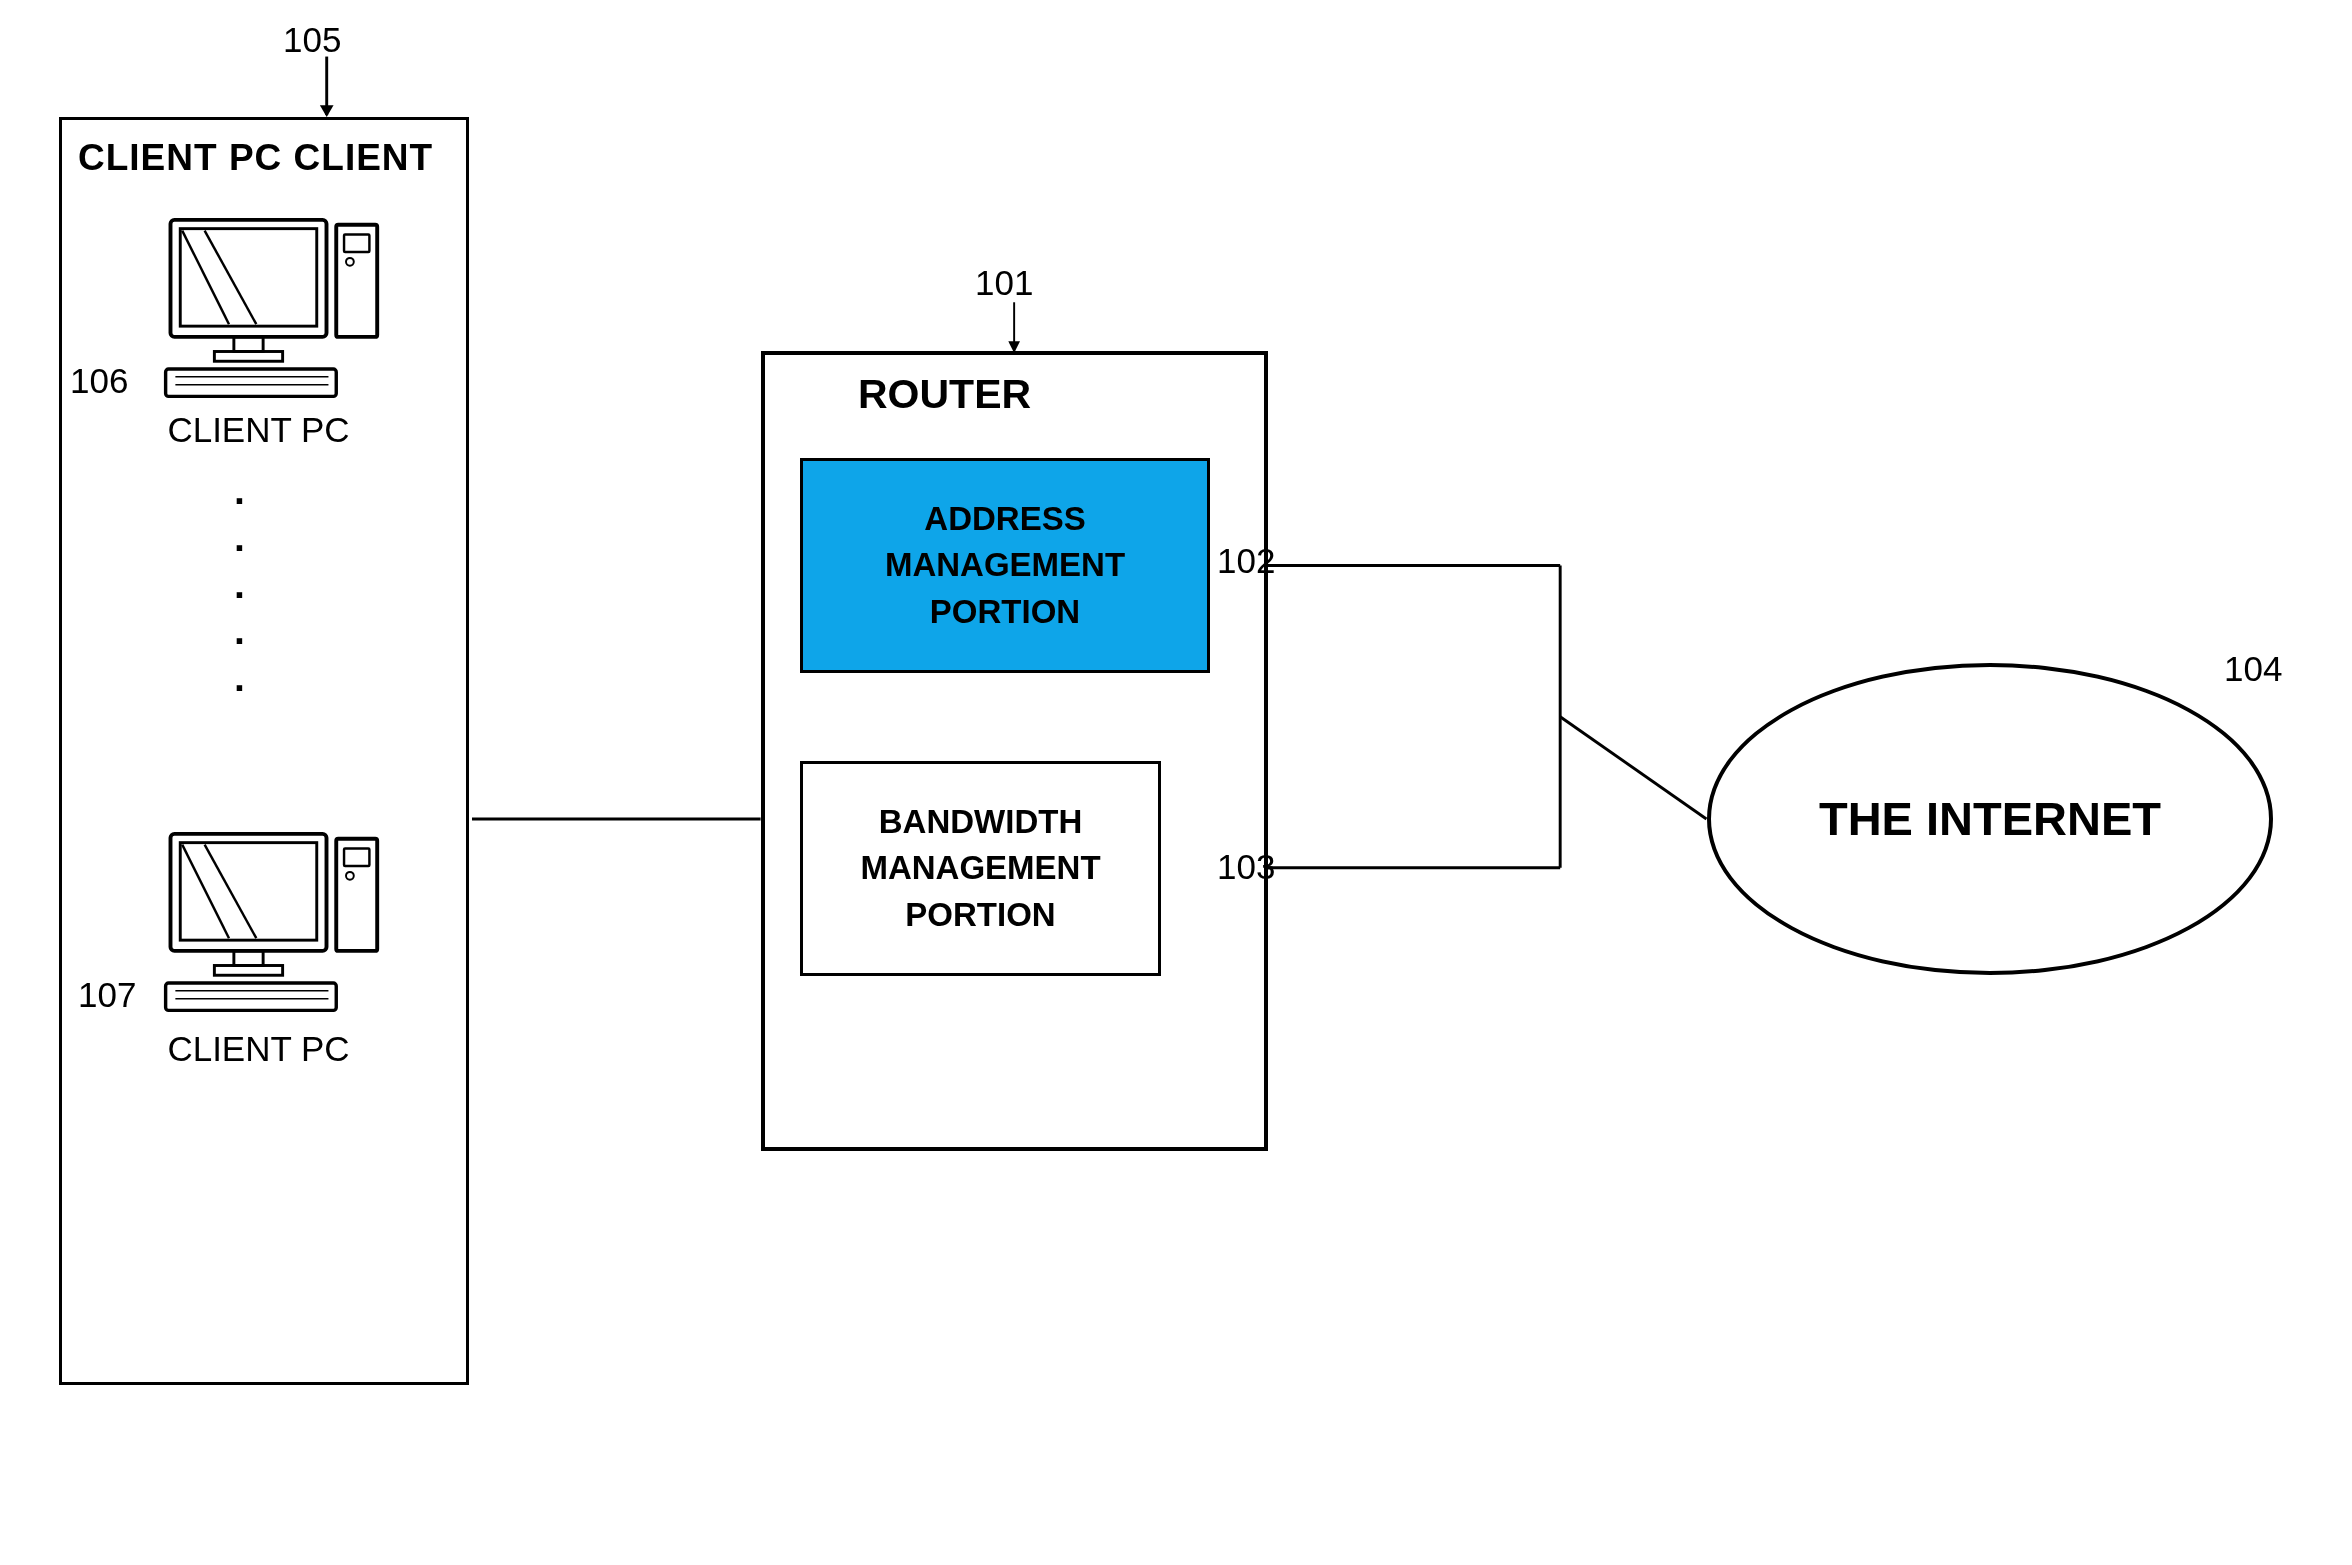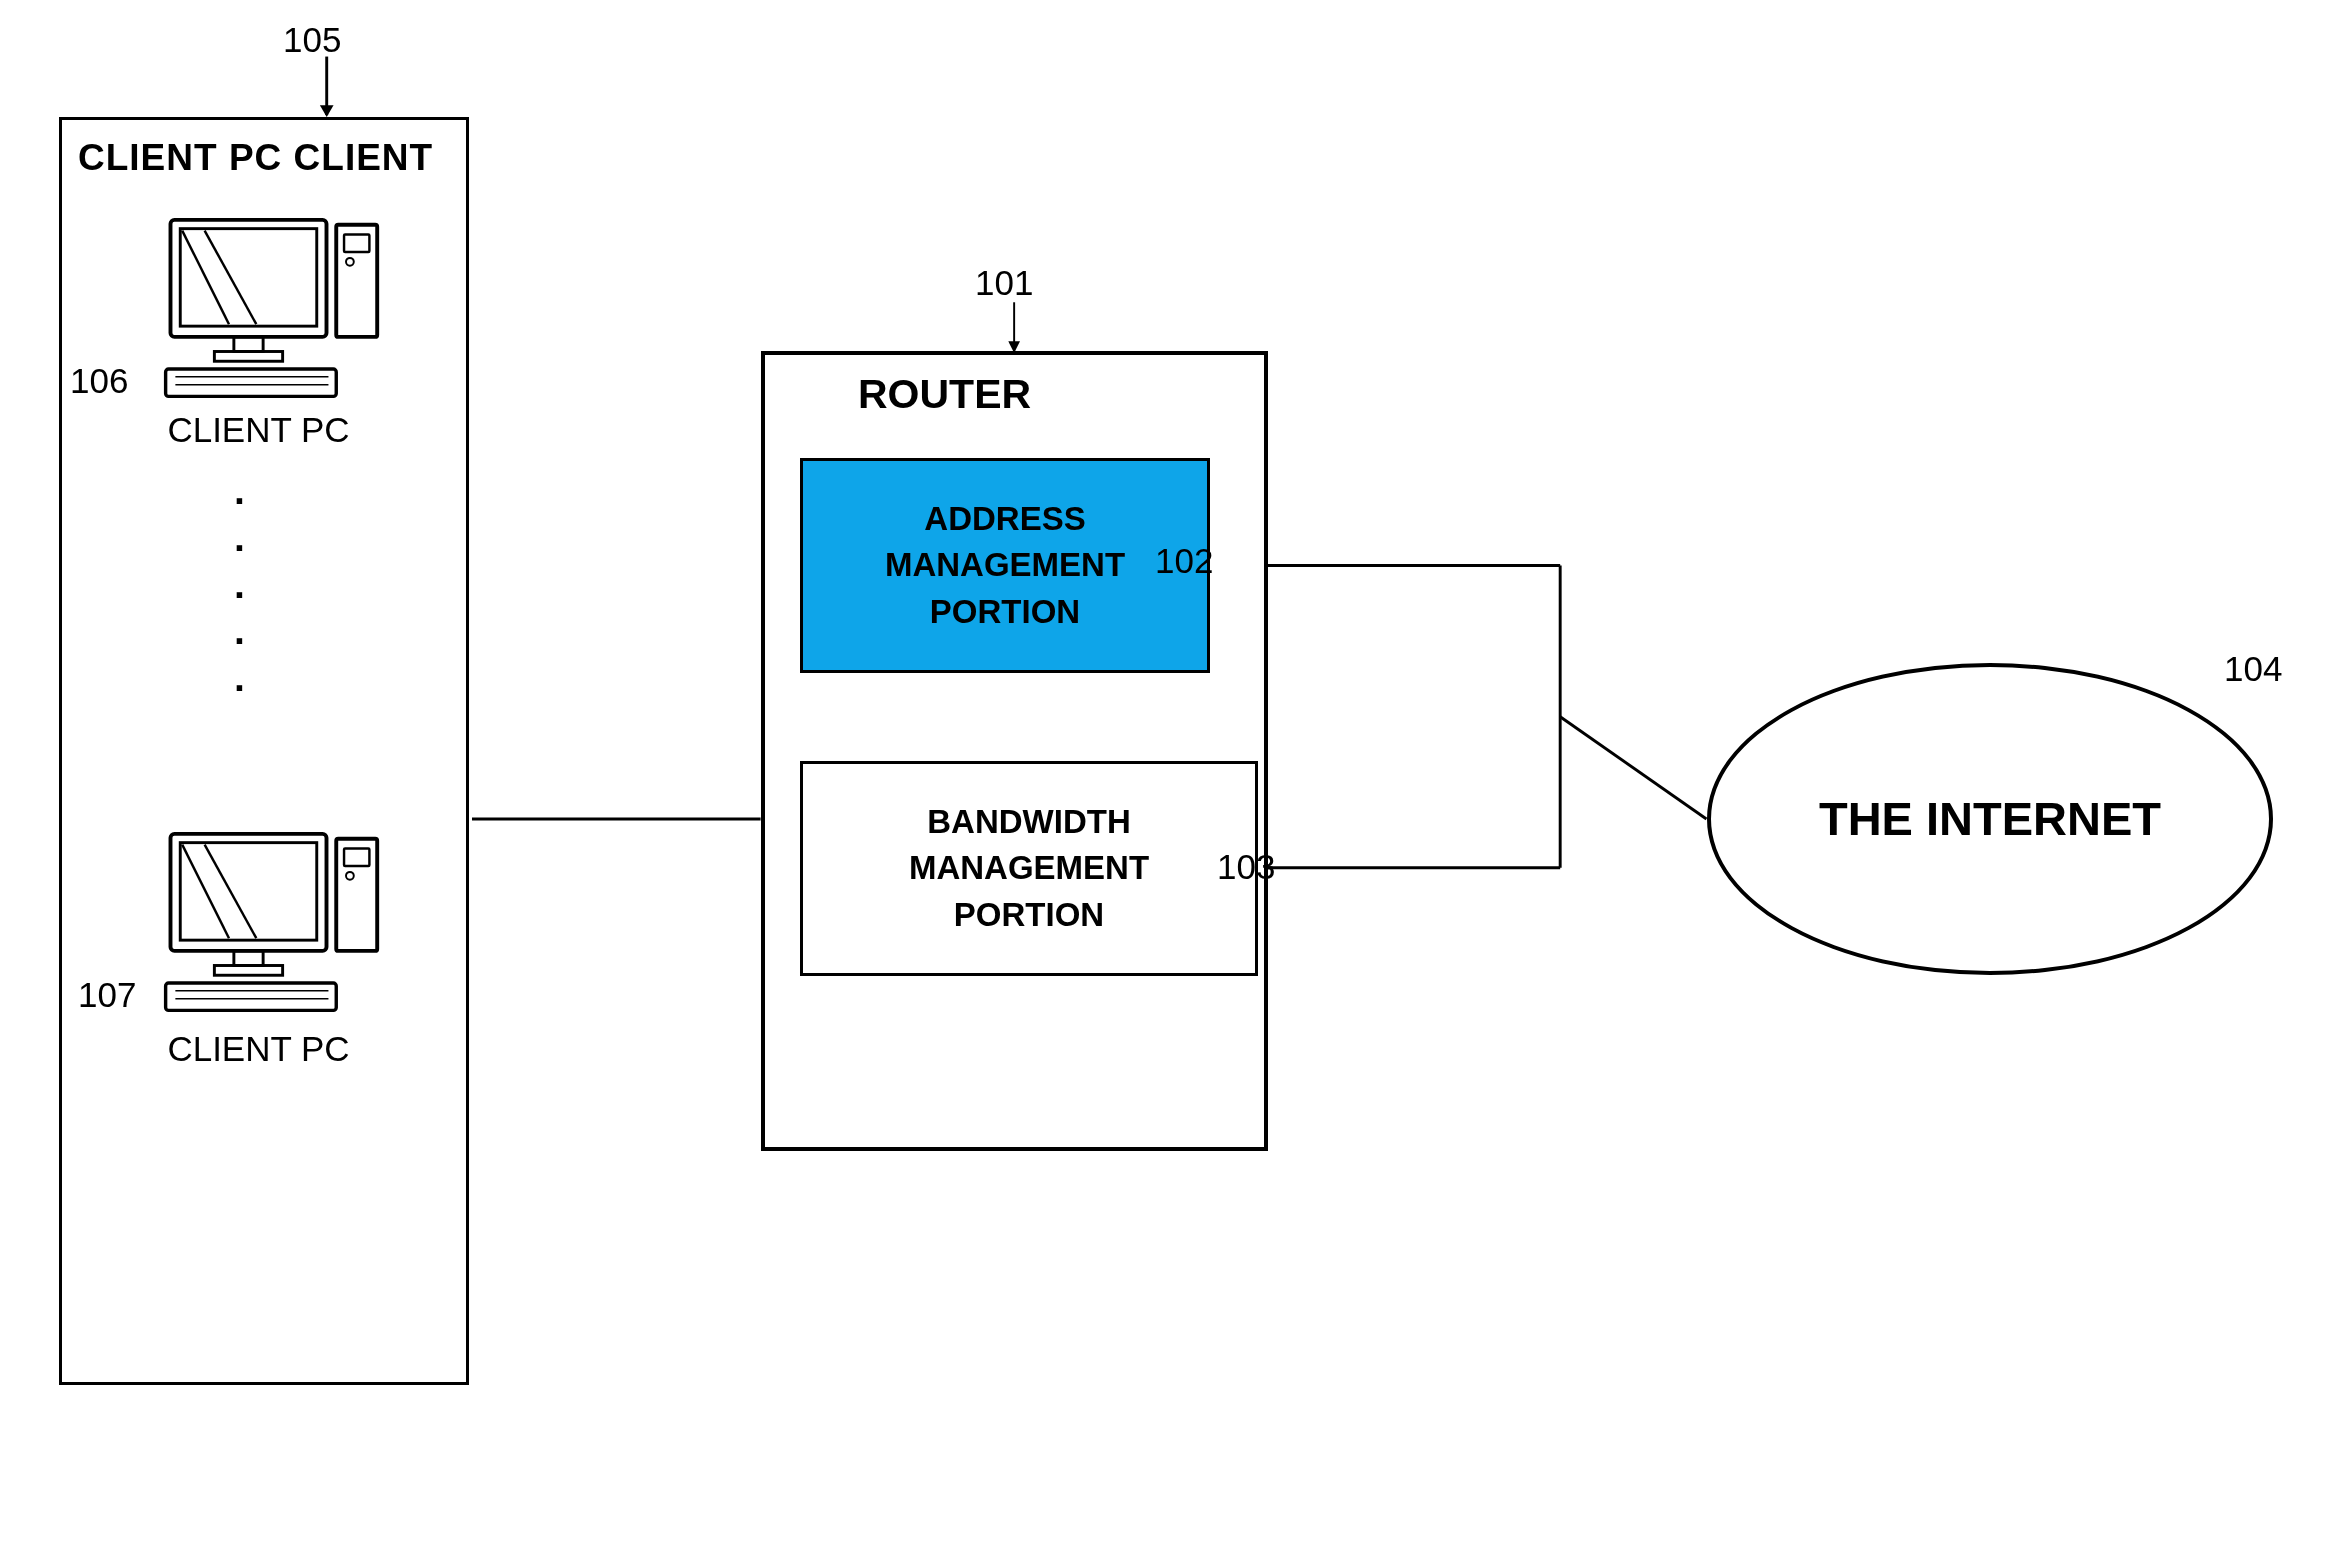--- a/index.html
+++ b/index.html
@@ -79,21 +79,21 @@
       font-size: 33px;
       font-weight: bold;
       line-height: 1.4;
     }
 
     
     .bmp-box {
       position: absolute;
       left: 800px;
       top: 761px;
-      width: 458px;
+      width: 361px;
       height: 215px;
       border: 3.9px solid #000;
       background: #fff;
       display: flex;
       align-items: center;
       justify-content: center;
       text-align: center;
     }
     .bmp-label {
       font-size: 33px;
@@ -247,21 +247,21 @@
 
   <div class="router-box"></div>
   <span class="router-label">ROUTER</span>
 
   <span class="ref-label" style="left:975px; top:263px;">101</span>
 
   <div class="amp-box">
     <div class="amp-label">ADDRESS<br>MANAGEMENT<br>PORTION</div>
   </div>
 
-  <span class="ref-label" style="left:1155px; top:541px;">102</span>
+  <span class="ref-label" style="left:1217px; top:541px;">102</span>
 
   <div class="bmp-box">
     <div class="bmp-label">BANDWIDTH<br>MANAGEMENT<br>PORTION</div>
   </div>
 
   <span class="ref-label" style="left:1217px; top:847px;">103</span>
 
   <div class="internet-ellipse">
     <div class="internet-label">THE INTERNET</div>
   </div>

